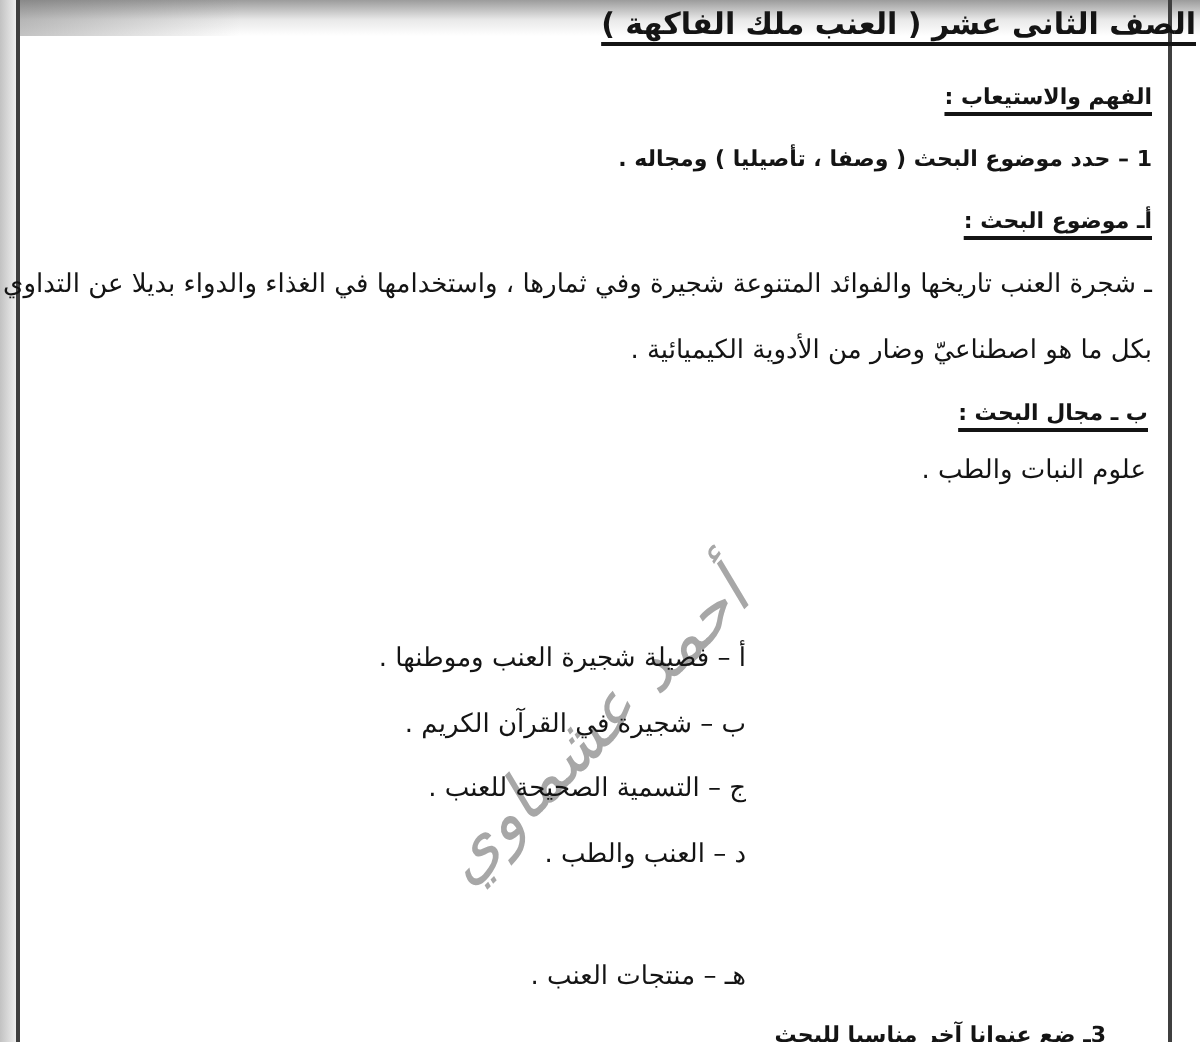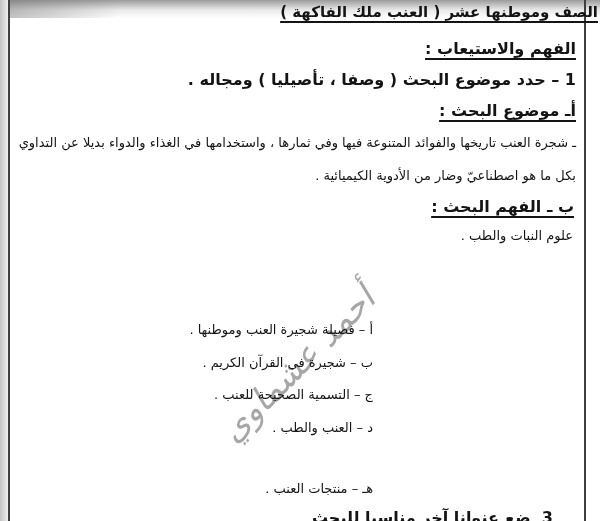--- a/index.html
+++ b/index.html
@@ -50,21 +50,21 @@
     left: 584px; top: 0;
     width: 2px; height: 100%;
     background: #3f3f3f;
     z-index: 2;
   }
   
   .line {
     position: absolute;
     direction: rtl;
     white-space: nowrap;
-    font-size: 16px;
+    font-size: 11px;
     line-height: 20px;
     z-index: 3;
     color: #141414;
   }
   .b { font-weight: bold; }
   .u {
     text-decoration: underline;
     text-underline-offset: 4px;
     text-decoration-thickness: 1.5px;
   }
@@ -91,33 +91,33 @@
 <div class="page">
 
   <div class="top-shade"></div>
   <div class="top-shade-corner"></div>
   <div class="left-edge-strip"></div>
   <div class="border-left"></div>
   <div class="border-right"></div>
 
   <div class="watermark">أحمد عشماوي</div>
 
-  <div class="line b u" style="top:2px; right:2px; font-size:15px;">الصف وموطنها عشر ( العنب ملك الفاكهة )</div>
+  <div class="line b u" style="top:2px; right:2px; font-size:15px;">الصف الثانى عشر ( العنب ملك الفاكهة )</div>
 
   <div class="line b u" style="top:39px; right:24px;">الفهم والاستيعاب :</div>
 
   <div class="line b" style="top:70px; right:24px;">1 – حدد موضوع البحث ( وصفا ، تأصيليا ) ومجاله .</div>
 
   <div class="line b u" style="top:101px; right:24px;">أـ موضوع البحث :</div>
 
-  <div class="line small" style="top:133px; right:24px;">ـ شجرة العنب تاريخها والفوائد المتنوعة فيها وفي ثمارها ، واستخدامها في الغذاء والدواء بديلا عن التداوي</div>
+  <div class="line small" style="top:133px; right:24px;">ـ شجرة العنب تاريخها والفوائد المتنوعة شجيرة وفي ثمارها ، واستخدامها في الغذاء والدواء بديلا عن التداوي</div>
 
   <div class="line small" style="top:166px; right:24px;">بكل ما هو اصطناعيّ وضار من الأدوية الكيميائية .</div>
 
-  <div class="line b u" style="top:197px; right:26px;">ب ـ الفهم البحث :</div>
+  <div class="line b u" style="top:197px; right:26px;">ب ـ مجال البحث :</div>
 
   <div class="line small" style="top:226px; right:27px;">علوم النبات والطب .</div>
 
 
   <div class="line small" style="top:320px; right:227px;">أ – فصيلة شجيرة العنب وموطنها .</div>
 
   <div class="line small" style="top:353px; right:227px;">ب – شجيرة في القرآن الكريم .</div>
 
   <div class="line small" style="top:385px; right:227px;text-align:center;">ج – التسمية الصحيحة للعنب .</div>
 

